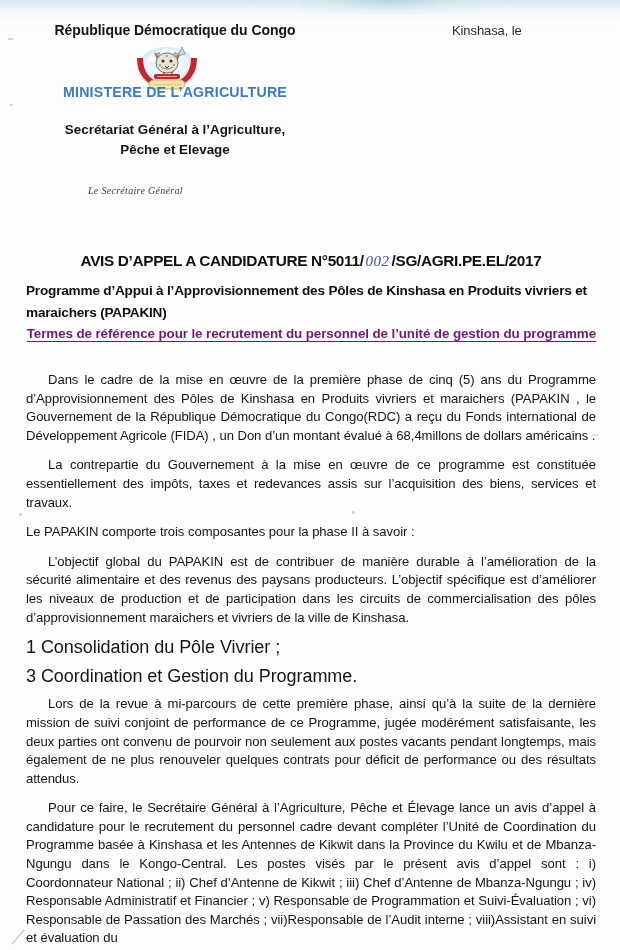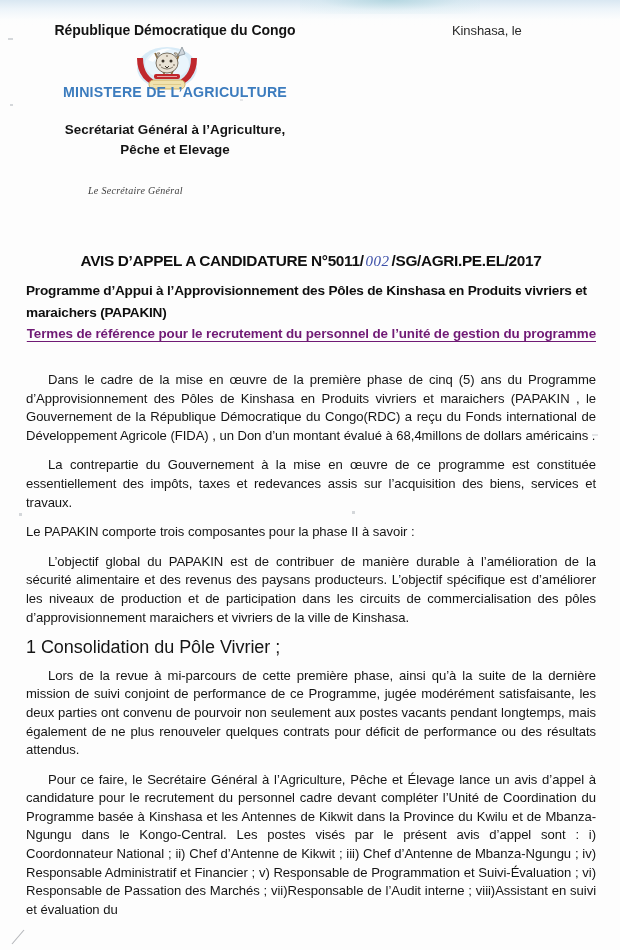--- a/index.html
+++ b/index.html
@@ -297,20 +297,21 @@
 
     <p class="para">Dans le cadre de la mise en œuvre de la première phase de cinq (5) ans du Programme d’Approvisionnement des Pôles de Kinshasa en Produits vivriers et maraichers (PAPAKIN , le Gouvernement de la République Démocratique du Congo(RDC)  a reçu du Fonds international de Développement Agricole (FIDA) , un Don d’un  montant évalué à 68,4millons de dollars américains .</p>
 
     <p class="para">La contrepartie du Gouvernement à la mise en œuvre de ce programme est constituée essentiellement des impôts, taxes et redevances assis sur l’acquisition des biens, services et travaux.</p>
 
     <p class="para noindent">Le PAPAKIN comporte trois composantes pour la phase II à savoir :</p>
 
     <p class="para">L’objectif global du PAPAKIN       est de contribuer de manière durable à l’amélioration de la sécurité alimentaire et des revenus des paysans producteurs. L’objectif spécifique est d’améliorer les niveaux de production et de participation dans les circuits de commercialisation des pôles d’approvisionnement maraichers et vivriers de la ville de Kinshasa.</p>
 
     <p class="item">1 Consolidation du Pôle Vivrier ;</p>
+    <p class="item">3 Coordination et Gestion du Programme.</p>
 
     <p class="para gap-before">Lors de la revue à mi-parcours de cette première phase, ainsi qu’à la suite de la dernière mission de suivi conjoint  de performance  de ce  Programme, jugée modérément satisfaisante,  les deux parties ont convenu de pourvoir  non seulement aux postes vacants pendant longtemps, mais également de ne plus renouveler quelques contrats pour déficit de performance ou des résultats attendus.</p>
 
     <p class="para last-para">Pour ce faire, le Secrétaire Général à l’Agriculture, Pêche et Élevage lance un avis d’appel à candidature pour le recrutement du personnel cadre devant compléter l’Unité de Coordination du Programme basée à Kinshasa et les Antennes de Kikwit dans la Province du Kwilu et de Mbanza-Ngungu dans le Kongo-Central. Les postes visés par le présent avis d’appel sont : i) Coordonnateur National ; ii) Chef d’Antenne de Kikwit ; iii) Chef d’Antenne de Mbanza-Ngungu ; iv) Responsable Administratif et Financier ; v) Responsable de Programmation et Suivi-Évaluation ; vi) Responsable de Passation des Marchés ; vii)Responsable de l’Audit interne ; viii)Assistant en suivi et évaluation du</p>
   </div>
 
   <svg class="corner-mark" viewBox="0 0 18 18">
     <path d="M2 16 L14 2" stroke="rgba(90,95,105,0.45)" stroke-width="1.1" fill="none"></path>
   </svg>
 

